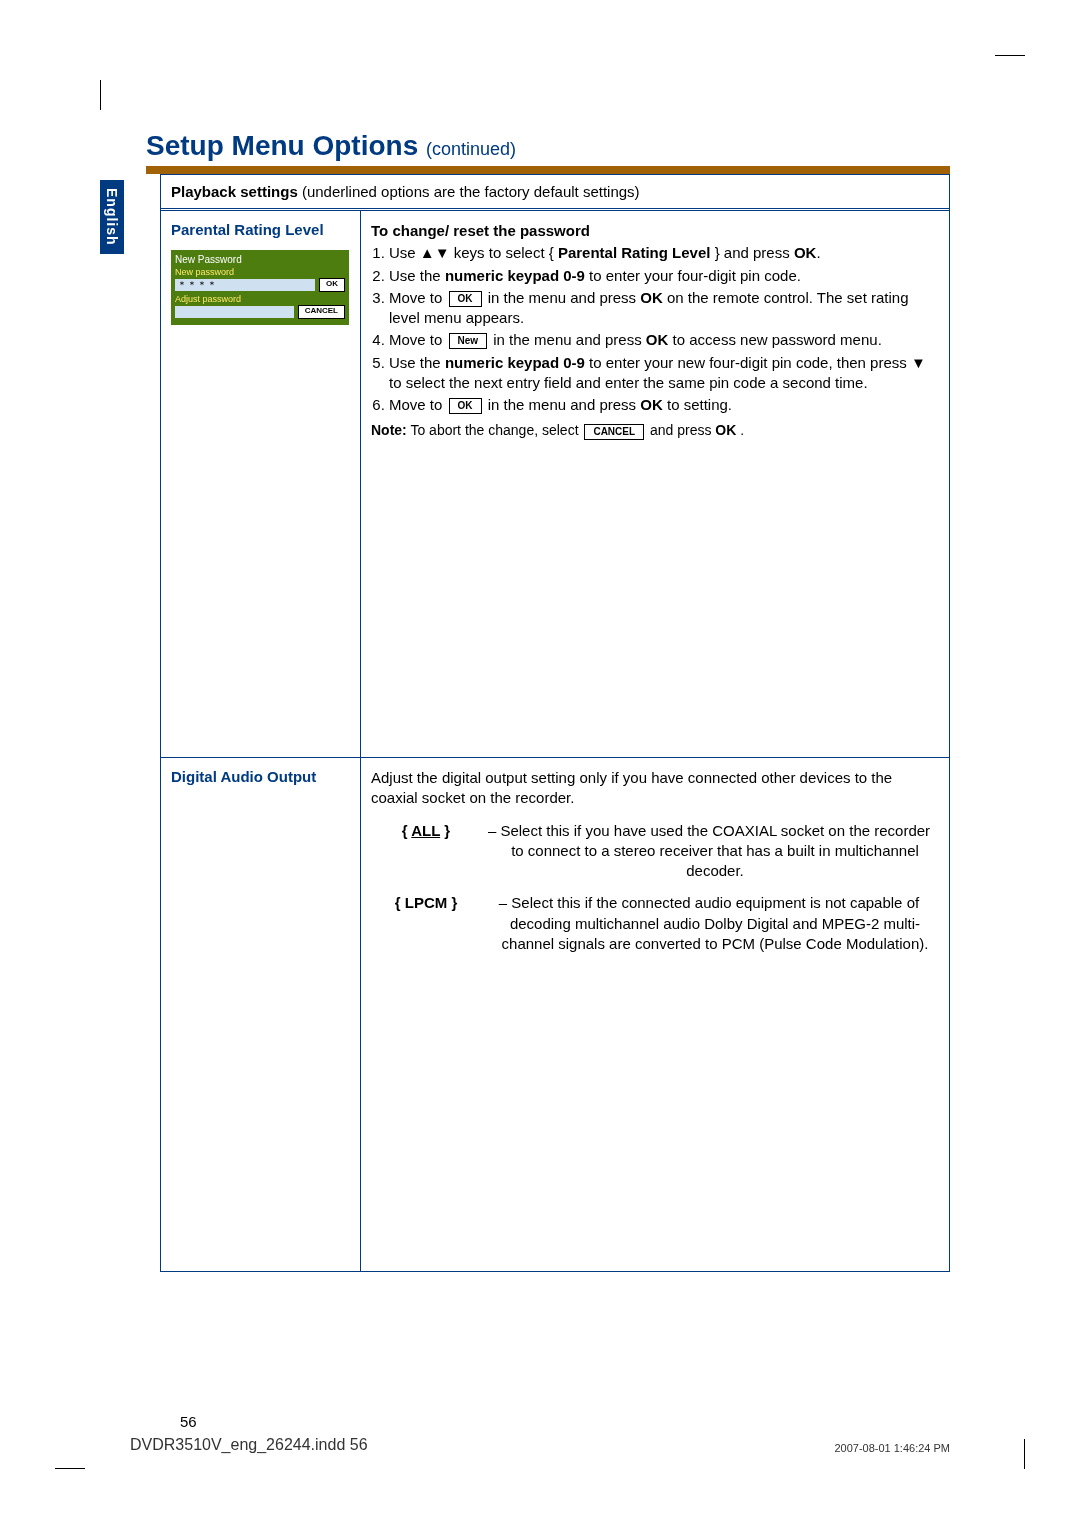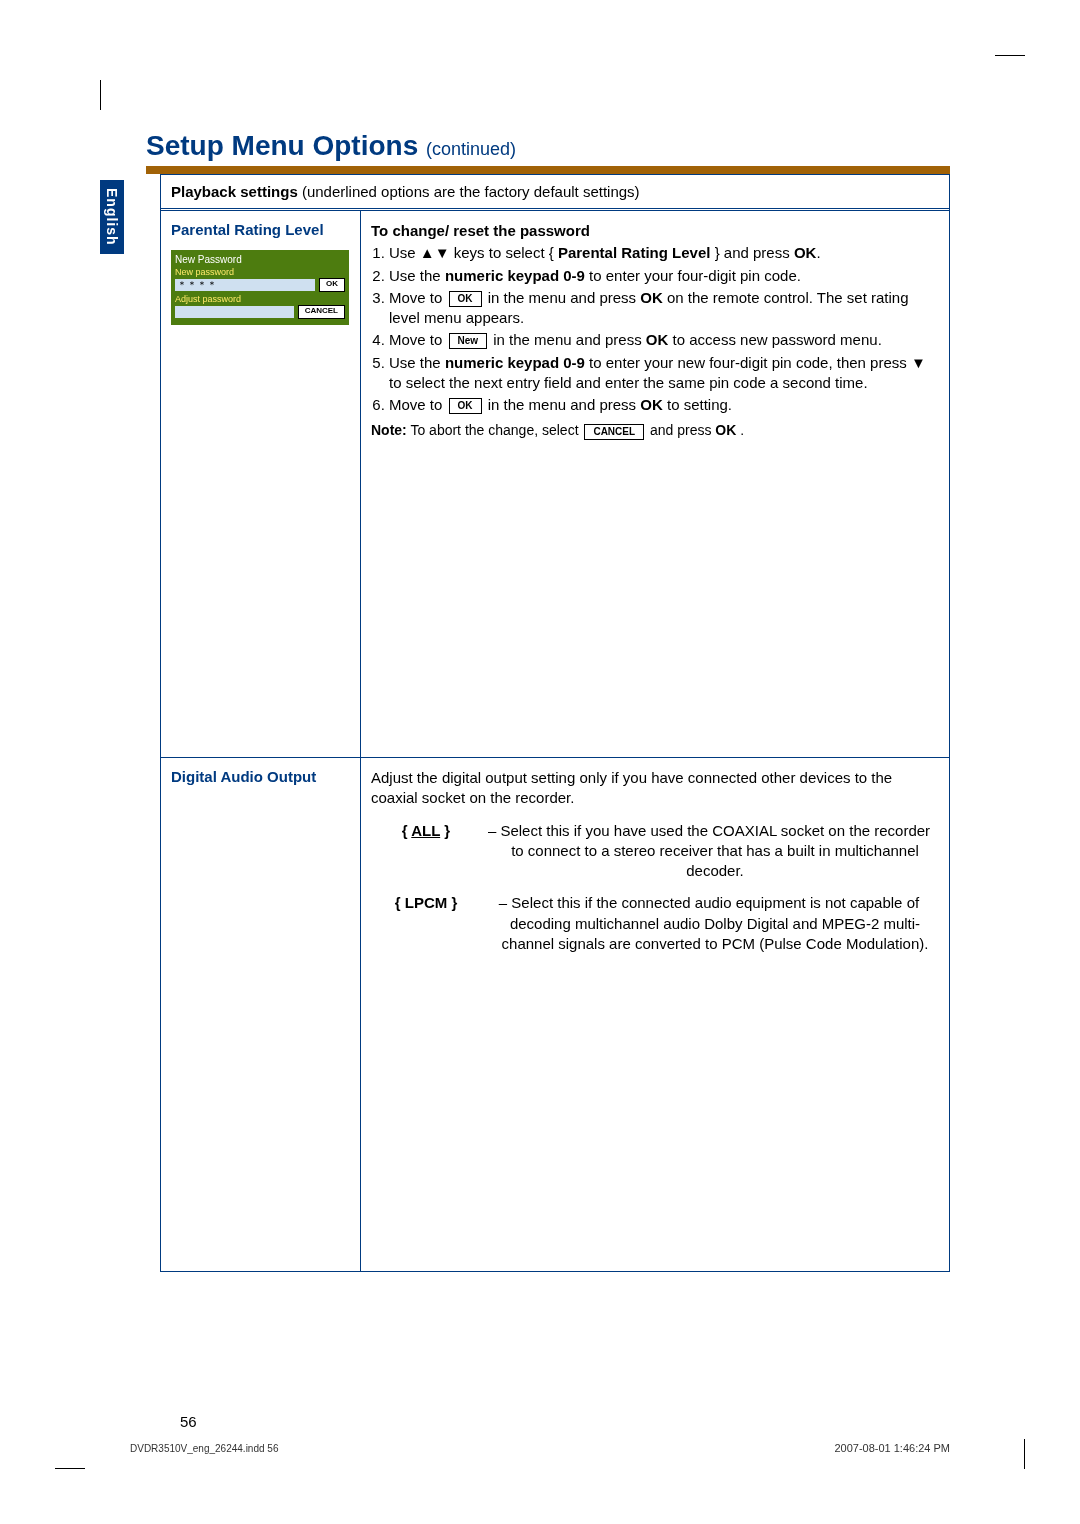--- a/index.html
+++ b/index.html
@@ -152,21 +152,21 @@
     position: absolute;
     bottom: -36px;
     left: 34px;
     font-size: 15px;
     margin-left: 16px;
   }
   .footer-left {
     position: absolute;
     bottom: 70px;
     left: 130px;
-    font-size: 10px;
+    font-size: 16px;
     color: #333;
   }
   .footer-right {
     position: absolute;
     bottom: 70px;
     right: 130px;
     font-size: 11px;
     color: #333;
   }
 </style>

